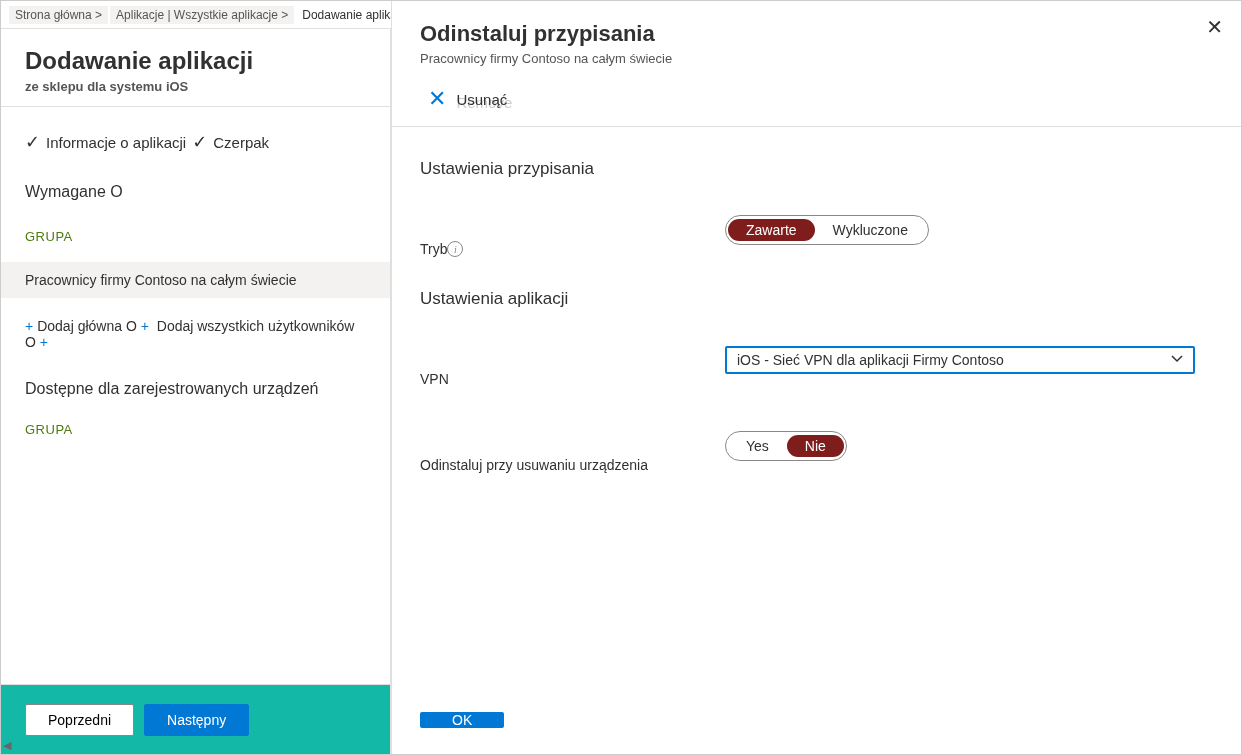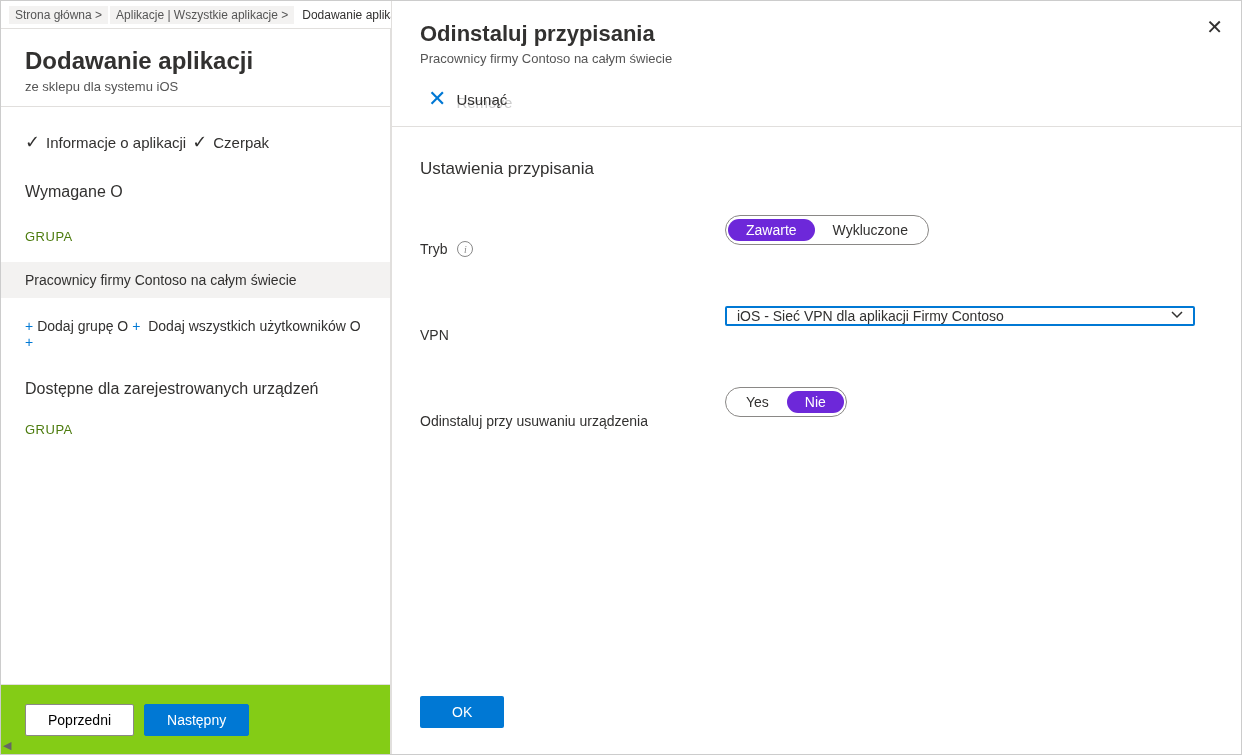--- a/index.html
+++ b/index.html
@@ -43,20 +43,21 @@
       border-bottom: 1px solid #e1dfdd;
     }
     .left-header h1 {
       font-size: 24px;
       font-weight: 600;
       margin-bottom: 4px;
     }
     .left-header .subtitle {
       font-size: 13px;
       color: #555;
+      font-weight: bold;
     }
     .left-body {
       padding: 24px 24px 0 24px;
     }
     .steps-row {
       display: flex;
       align-items: center;
       gap: 6px;
       margin-bottom: 30px;
       font-size: 15px;
@@ -101,21 +102,21 @@
       position: absolute;
       bottom: 0;
       left: 0;
       right: 0;
       height: 70px;
       border-top: 1px solid #e1dfdd;
       padding: 14px 24px;
       display: flex;
       gap: 10px;
       align-items: center;
-      background: #84cc16;
+      background: #14b8a6;
     }
     .btn {
       height: 32px;
       padding: 0 22px;
       border: 1px solid #8a8886;
       background: #fff;
       font-size: 14px;
       cursor: pointer;
       border-radius: 2px;
     }
@@ -192,21 +193,20 @@
     .form-row {
       display: flex;
       align-items: center;
       margin-bottom: 32px;
     }
     .form-row .lbl {
       width: 305px;
       font-size: 14px;
       display: flex;
       align-items: flex-start;
-      gap: 10px;
       margin-top: 38px;
     }
     .info-icon {
       display: inline-flex;
       align-items: center;
       justify-content: center;
       width: 16px;
       height: 16px;
       border: 1px solid #888;
       border-radius: 50%;
@@ -224,46 +224,46 @@
       padding: 2px;
       overflow: hidden;
     }
     .pill-toggle span {
       padding: 3px 18px;
       border-radius: 20px;
       font-size: 14px;
       cursor: pointer;
     }
     .pill-toggle .active {
-      background: #6d28d9;
+      background: #7f1d1d;
       color: #fff;
     }
     .select-box {
       flex: 1;
       max-width: 470px;
-      height: 20px;
+      height: 28px;
       border: 2px solid #0078d4;
       border-radius: 2px;
       display: flex;
       align-items: center;
       padding: 0 10px;
       font-size: 14px;
       justify-content: space-between;
       cursor: pointer;
     }
     .select-box .chev {
       color: #323130;
     }
     .right-footer {
       position: absolute;
       bottom: 26px;
       left: 28px;
     }
     .ok-btn {
-      height: 32px;
+      height: 16px;
       padding: 0 32px;
       background: #0078d4;
       color: #fff;
       border: none;
       font-size: 14px;
       border-radius: 2px;
       cursor: pointer;
     }
     .scroll-arrow {
       position: absolute;
@@ -293,21 +293,21 @@
       <span>Informacje o aplikacji</span>
       <span class="check">✓</span>
       <span>Czerpak</span>
     </div>
 
     <div class="sect-label">Wymagane O</div>
     <div class="col-head">GRUPA</div>
     <div class="group-row">Pracownicy firmy Contoso na całym świecie</div>
 
     <div class="add-links">
-      <span class="plus">+</span><span>Dodaj grupę O</span>
+      <span class="plus">+</span><span>Dodaj główna O</span>
       <span class="plus"> +</span>
       <span>Dodaj wszystkich użytkowników O</span>
       <span class="plus">+</span>
     </div>
 
     <div class="avail-section">
       <div class="sect-label">Dostępne dla zarejestrowanych urządzeń</div>
       <div class="col-head">GRUPA</div>
     </div>
   </div>
@@ -337,20 +337,21 @@
       <div class="lbl">
         <span>Tryb</span>
         <span class="info-icon">i</span>
       </div>
       <div class="pill-toggle">
         <span class="active">Zawarte</span>
         <span>Wykluczone</span>
       </div>
     </div>
 
+    <div class="sect-title">Ustawienia aplikacji</div>
     <div class="form-row">
       <div class="lbl">VPN</div>
       <div class="select-box">
         <span>iOS - Sieć VPN dla aplikacji Firmy Contoso</span>
         <span class="chev">
           <svg width="12" height="12" viewBox="0 0 12 12">
               <path d="M1 3 L6 8 L11 3" stroke="#323130" stroke-width="1.5" fill="none"></path>
             </svg>
         </span>
       </div>

